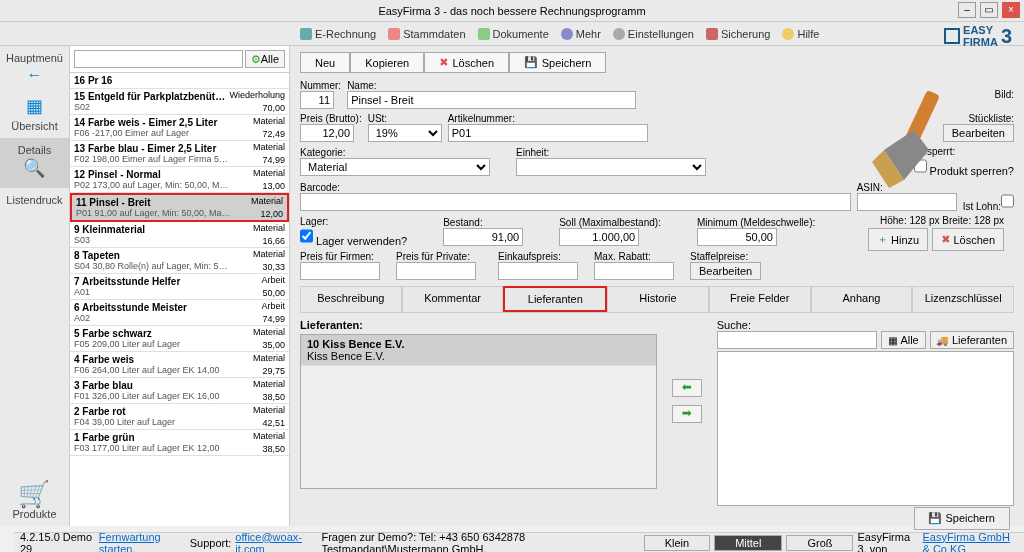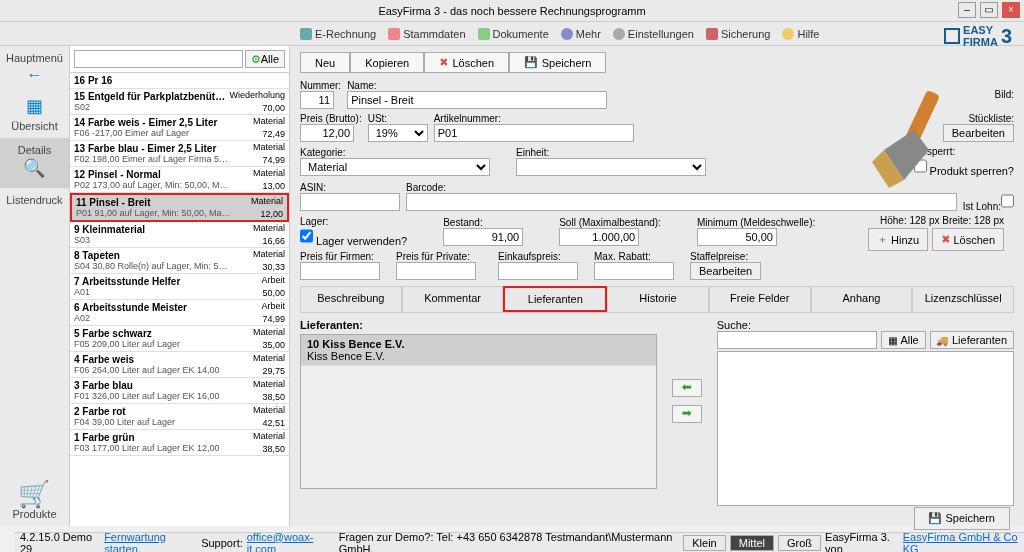--- a/index.html
+++ b/index.html
@@ -73,21 +73,21 @@
 .searchside .top input{ flex:1; border:1px solid #aaa; height:18px;}
 .searchside .top button{ border:1px solid #aaa; padding:2px 6px; font-size:10px;}
 .searchres{ border:1px solid #aaa; background:#fff; height:155px;}
 
 .footer{ position:absolute; bottom:22px; right:14px;}
 .footer button{border:1px solid #aaa; padding:4px 14px;}
 
 .status{ position:absolute; bottom:0; left:14px; right:0; height:20px; background:#eaeaea; border-top:1px solid #ccc; font-size:10px; display:flex; align-items:center; padding:0 6px; gap:4px;}
 .status a{color:#0a6acc; text-decoration:underline;}
 .status .r{margin-left:auto; display:flex; gap:4px; align-items:center;}
-.zoom{ border:1px solid #aaa; padding:1px 8px;text-align:right;}
+.zoom{ border:1px solid #aaa; padding:1px 20px;text-align:right;}
 .zoom.act{ background:#444; color:#fff;}
 </style>
 </head>
 <body>
 
 <div class="titlebar">
   <span>EasyFirma 3 - das noch bessere Rechnungsprogramm</span>
   <div class="wbtns">
     <div class="wbtn">–</div>
     <div class="wbtn">▭</div>
@@ -267,40 +267,40 @@
           <span>Löschen</span>
         </button>
       <button class="tbtn">
           <span style="color:#36c">💾</span>
           <span>Speichern</span>
         </button>
     </div>
 
     <div class="row">
       <div><label>Nummer:</label><br><input style="width: 34px; text-align: right;" value="11"></div>
-      <div style="flex:1"><label>Name:</label><br><input style="width: 260px;" value="Pinsel - Breit"></div>
+      <div style="flex:1"><label>Name:</label><br><input style="width: 289px;" value="Pinsel - Breit"></div>
       <div style="margin-left:auto"><label>Bild:</label></div>
     </div>
 
     <div class="row">
       <div><label>Preis (Brutto):</label><br><input style="width: 54px; text-align: right;" value="12,00"></div>
-      <div><label>USt:</label><br><select style="width:60px"><option>19%</option></select></div>
+      <div><label>USt:</label><br><select style="width:74px"><option>19%</option></select></div>
       <div><label>Artikelnummer:</label><br><input style="width: 200px;" value="P01"></div>
       <div style="margin-left:auto;text-align:right"><label>Stückliste:</label><br><button style="border:1px solid #aaa;padding:2px 8px">Bearbeiten</button></div>
     </div>
 
     <div class="row">
       <div><label>Kategorie:</label><br><select style="width:190px"><option>Material</option></select></div>
       <div style="margin-left:20px"><label>Einheit:</label><br><select style="width:190px"><option></option></select></div>
       <div style="margin-left:auto"><label>Gesperrt:</label><br><input type="checkbox" style=""> <span>Produkt sperren?</span></div>
     </div>
 
     <div class="row">
+      <div style="flex:1"><label>Barcode:</label><br><input style="width: 100%;"></div>
       <div style="width:100px"><label>ASIN:</label><br><input style="width: 100%;"></div>
-      <div style="flex:1"><label>Barcode:</label><br><input style="width: 100%;"></div>
       <div style="text-align:right;margin-top:12px"><label>Ist Lohn:</label><input type="checkbox" style=""></div>
     </div>
 
     <div class="row">
       <div><label>Lager:</label><br><input type="checkbox" checked="" style=""> <span>Lager verwenden?</span></div>
       <div style="margin-left:30px"><label>Bestand:</label><br><input style="width: 80px; text-align: right;" value="91,00"></div>
       <div style="margin-left:30px"><label>Soll (Maximalbestand):</label><br><input style="width: 80px; text-align: right;" value="1.000,00"></div>
       <div style="margin-left:30px"><label>Minimum (Meldeschwelle):</label><br><input style="width: 80px; text-align: right;" value="50,00"></div>
     </div>
 

